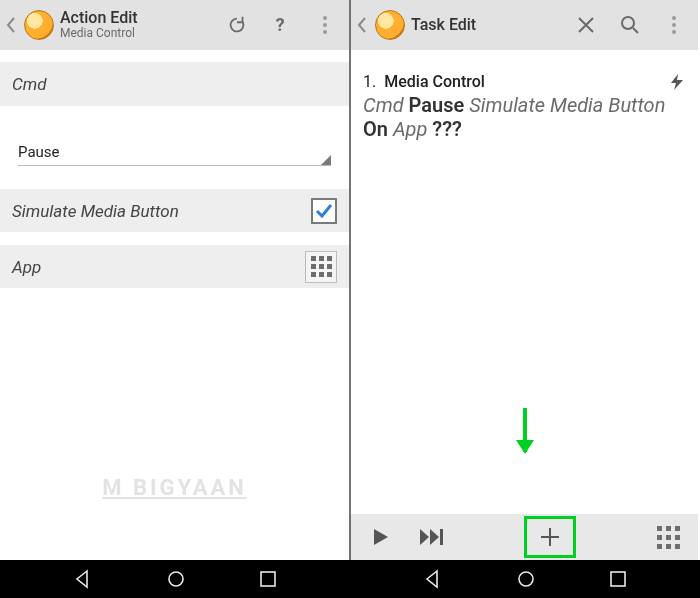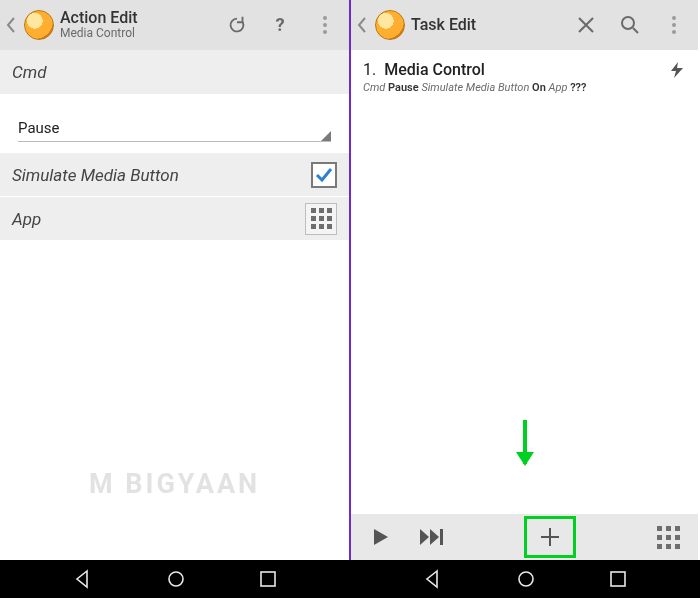--- a/index.html
+++ b/index.html
@@ -5,22 +5,22 @@
   * { box-sizing: border-box; margin: 0; padding: 0; }
   body {
     font-family: Roboto, "Helvetica Neue", Arial, sans-serif;
     background: #fff;
     width: 700px;
     height: 598px;
     overflow: hidden;
     position: relative;
   }
   .panes { display: flex; width: 700px; height: 560px; }
-  .pane { width: 349px; height: 560px; position: relative; background: #fff; display: flex; flex-direction: column; }
-  .pane + .pane { border-left: 2px solid #6d28d9; }
+  .pane { width: 349px; height: 560px; position: relative; background: #fff; display: flex; flex-direction: column; gap: 12px; }
+  .pane + .pane { border-left: 2px solid #737373; }
   .topbar {
     height: 50px;
     background: #e2e2e2;
     display: flex;
     align-items: center;
     padding: 0 4px;
   }
   .back-chevron {
     width: 14px; height: 50px; display:flex; align-items:center; justify-content:center;
     color:#8a8a8a;
@@ -76,28 +76,28 @@
     gap:3px; place-content:center;
   }
   .grid-btn span{ background:#6e6e6e; width:5px; height:5px; display:block;}
   .plus-btn { font-size:26px; color:#6a6a6a; width:32px; text-align:center; }
 
   .task-body { padding:10px 12px; }
   .task-line { display:flex; align-items:center; }
   .task-num { font-size:16px; color:#222; margin-right:8px; }
   .task-title { font-size:16px; color:#222; font-weight:500; flex:1; }
   .bolt { color:#555; }
-  .task-sub { font-size:11px; color:#555; margin-top:2px; }
+  .task-sub { font-size:20px; color:#555; margin-top:2px; }
   .task-sub .em { font-style:italic; color:#6b6b6b; }
   .task-sub .bold { font-weight:600; color:#333; }
 
   .content-spacer { flex:1; position:relative; }
   .watermark {
     position:absolute; bottom:60px; left:50%; transform:translateX(-50%);
-    font-size:27px; letter-spacing:3px; color:rgba(140,140,140,0.25); font-weight:700;
+    font-size:22px; letter-spacing:3px; color:rgba(140,140,140,0.25); font-weight:700;text-decoration:underline;
   }
 
   .bottombar {
     height:46px; background:#e8e8e8; display:flex; align-items:center;
     padding:0 10px; gap:10px;
   }
   .bb-spacer{flex:1;}
   .bb-add {
     width:46px; height:36px; display:flex; align-items:center; justify-content:center;
     font-size:26px; color:#555;

